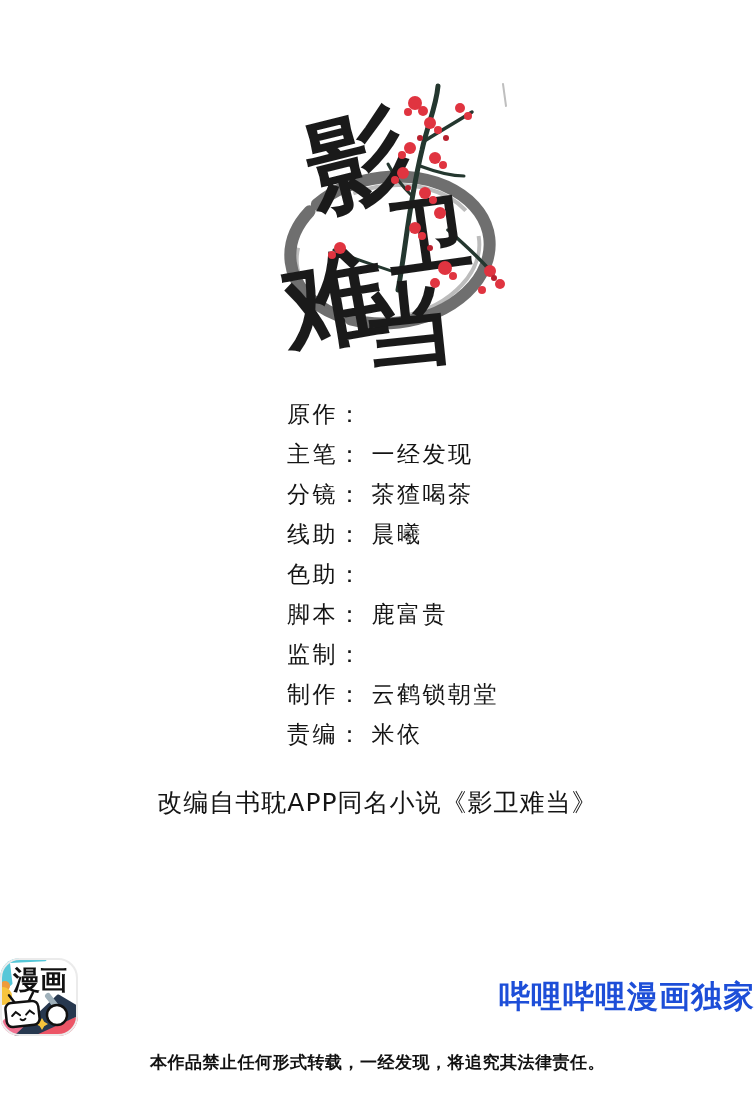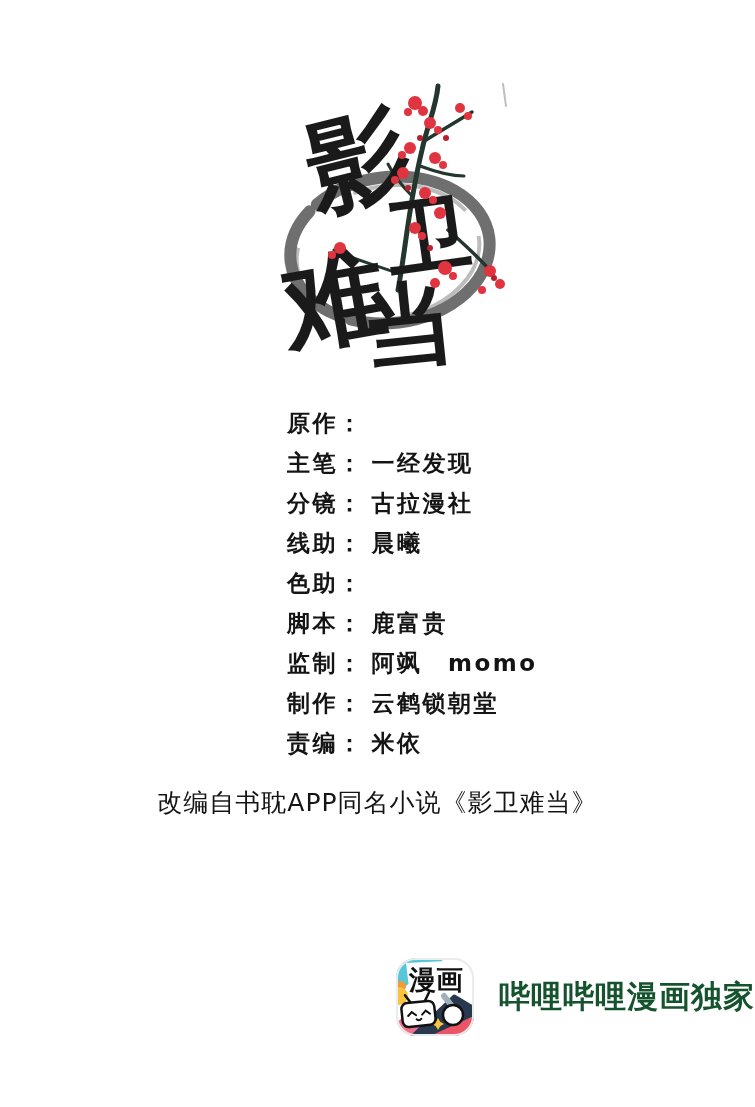--- a/index.html
+++ b/index.html
@@ -13,40 +13,40 @@
   .title-art { position:absolute; left:250px; top:78px; width:300px; height:315px; }
   .title-art svg { display:block; }
   .cal-char {
     font-family:"DejaVu Serif","Liberation Serif",serif;
     font-weight:bold; fill:#1a1a1a;
   }
 
   
   .credits { position:absolute; left:287px; top:399px; }
   .credit-row {
-    height:40px; display:flex; align-items:flex-end;
-    font-size:23px; letter-spacing:2.5px; font-weight:700; color:#141414;
+    height:40px; display:flex; align-items:flex-start;
+    font-size:23px; letter-spacing:2.5px; font-weight:400; color:#141414;
   }
   .credit-colon { margin-right:8px; }
   .credit-name { white-space:pre; }
 
   
   .adaptation {
     position:absolute; left:0; top:786px; width:100%;
     text-align:center; font-size:25px; letter-spacing:1px; font-weight:500; color:#141414;
   }
 
   
   .publisher {
     position:absolute; left:0; top:958px; width:100%;
-    display:flex; justify-content:flex-end; align-items:center; gap:25px;
+    display:flex; justify-content:space-between; align-items:center; gap:25px;
   }
   .bili-icon { width:78px; height:78px; display:block; }
   .bili-exclusive {
-    font-size:31px; font-weight:800; letter-spacing:1px; color:#14532d;
+    font-size:31px; font-weight:800; letter-spacing:1px; color:#1d4ed8;
   }
 
   
   .disclaimer {
     position:absolute; left:0; top:1051px; width:100%;
     text-align:center; font-size:17px; font-weight:700; letter-spacing:0.5px; color:#111111;
   }
 </style>
 </head>
 <body>
@@ -122,40 +122,39 @@
         <span class="credit-colon">：</span>
     </div>
     <div class="credit-row">
       <span class="credit-role">主笔</span>
         <span class="credit-colon">：</span>
         <span class="credit-name">一经发现</span>
     </div>
     <div class="credit-row">
       <span class="credit-role">分镜</span>
         <span class="credit-colon">：</span>
-        <span class="credit-name">古拉漫社</span>
+        <span class="credit-name">茶猹喝茶</span>
     </div>
     <div class="credit-row">
       <span class="credit-role">线助</span>
         <span class="credit-colon">：</span>
         <span class="credit-name">晨曦</span>
     </div>
     <div class="credit-row">
       <span class="credit-role">色助</span>
         <span class="credit-colon">：</span>
     </div>
     <div class="credit-row">
       <span class="credit-role">脚本</span>
         <span class="credit-colon">：</span>
         <span class="credit-name">鹿富贵</span>
     </div>
     <div class="credit-row">
       <span class="credit-role">监制</span>
         <span class="credit-colon">：</span>
-        <span class="credit-name">阿飒　momo</span>
     </div>
     <div class="credit-row">
       <span class="credit-role">制作</span>
         <span class="credit-colon">：</span>
         <span class="credit-name">云鹤锁朝堂</span>
     </div>
     <div class="credit-row">
       <span class="credit-role">责编</span>
         <span class="credit-colon">：</span>
         <span class="credit-name">米依</span>
@@ -195,14 +194,15 @@
           <path d="M 12 57 l 4 -3.5 4 3.5" fill="none" stroke="#111111" stroke-width="2" stroke-linecap="round"></path>
           <path d="M 26 57 l 4 -3.5 4 3.5" fill="none" stroke="#111111" stroke-width="2" stroke-linecap="round"></path>
           <path d="M 20 61 q 2.5 2.5 5 0" fill="none" stroke="#111111" stroke-width="1.8" stroke-linecap="round"></path>
         </g>
       </g>
       <rect x="1" y="1" width="76" height="76" rx="19" fill="none" stroke="#ebebeb" stroke-width="2"></rect>
     </svg>
     <span class="bili-exclusive">哔哩哔哩漫画独家</span>
   </div>
 
+  <div class="disclaimer">本作品禁止任何形式转载，一经发现，将追究其法律责任。</div>
 
 </div>
 
 </body></html>

